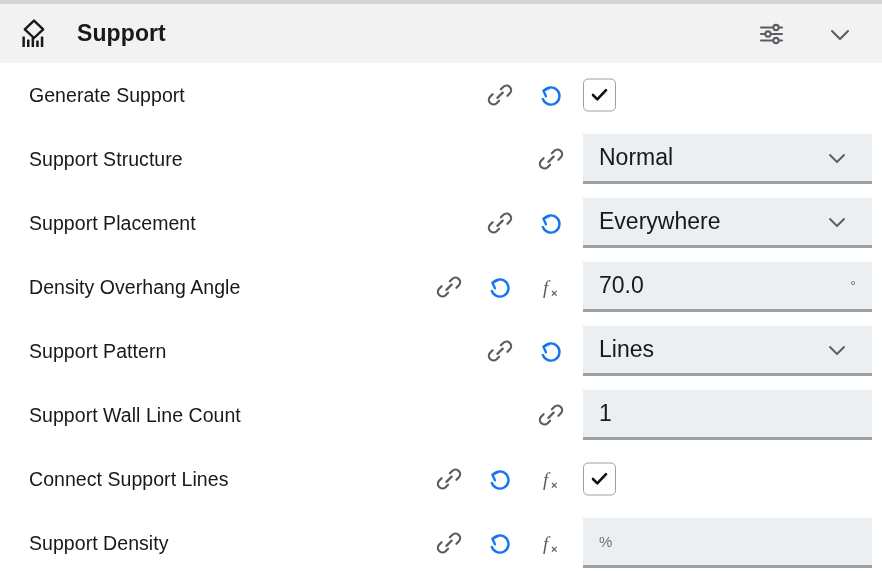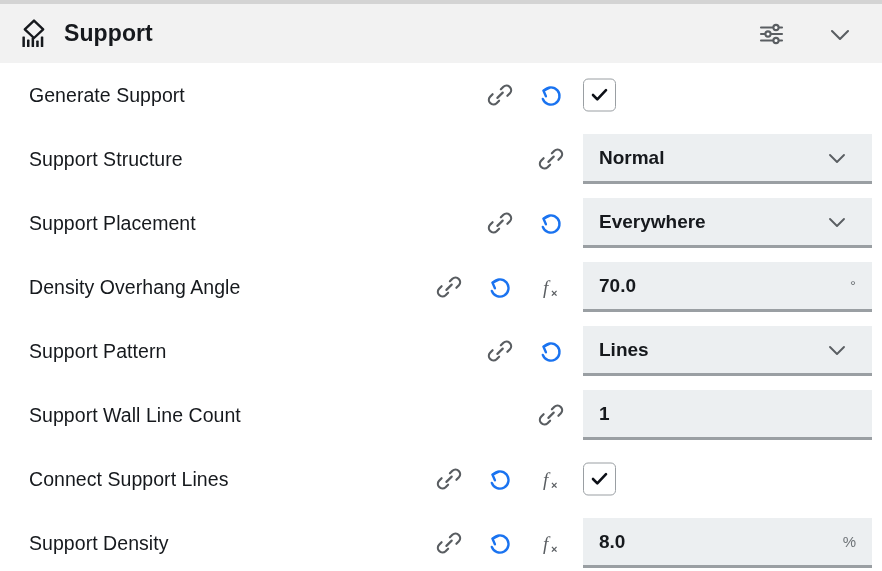--- a/index.html
+++ b/index.html
@@ -36,21 +36,21 @@
     display: flex;
     align-items: center;
   }
   .header-icon {
     margin-left: 17px;
     width: 34px; height: 34px;
     display: flex; align-items: center; justify-content: center;
     flex: 0 0 auto;
   }
   .header-title {
-    margin-left: 13px;
+    margin-left: 26px;
     font-size: 23px;
     font-weight: bold;
     color: #16191d;
     letter-spacing: .1px;
     white-space: nowrap;
   }
   .header-spacer { flex: 1 1 auto; }
   .header-btn {
     width: 40px; height: 40px;
     display: flex; align-items: center; justify-content: center;
@@ -112,25 +112,24 @@
     position: relative;
     width: 289px;
     height: 50px;
     background: #eceff1;
     border-bottom: 3px solid #9a9fa3;
     display: flex;
     align-items: center;
     padding: 0 14px 0 16px;
   }
   .field-text {
-    font-size: 19px;
+    font-size: 23px;
     color: #16191d;
     white-space: nowrap;
     flex: 1 1 auto;
-    font-weight: bold;
   }
   .field-unit {
     font-size: 15px;
     color: #6e7377;
     flex: 0 0 auto;
     padding-right: 2px;
   }
   .field-chevron {
     flex: 0 0 auto;
     display: flex;
@@ -425,20 +424,19 @@
           </div>
           <div class="icon-btn">
             <svg width="30" height="30" viewBox="0 0 30 30">
               <text x="7" y="21.5" font-family="Liberation Serif, serif" font-style="italic" font-size="19" fill="#5a5e62">f</text>
               <text x="15" y="24.5" font-family="Liberation Sans, sans-serif" font-size="11" font-weight="bold" fill="#5a5e62">×</text>
             </svg>
           </div>
         </div>
         <div class="value-cell">
           <div class="field">
-            <span class="field-text">8.0</span>
             <span class="field-unit">%</span>
           </div>
         </div>
       </div>
     </div>
 
 </div>
 
 </body></html>

